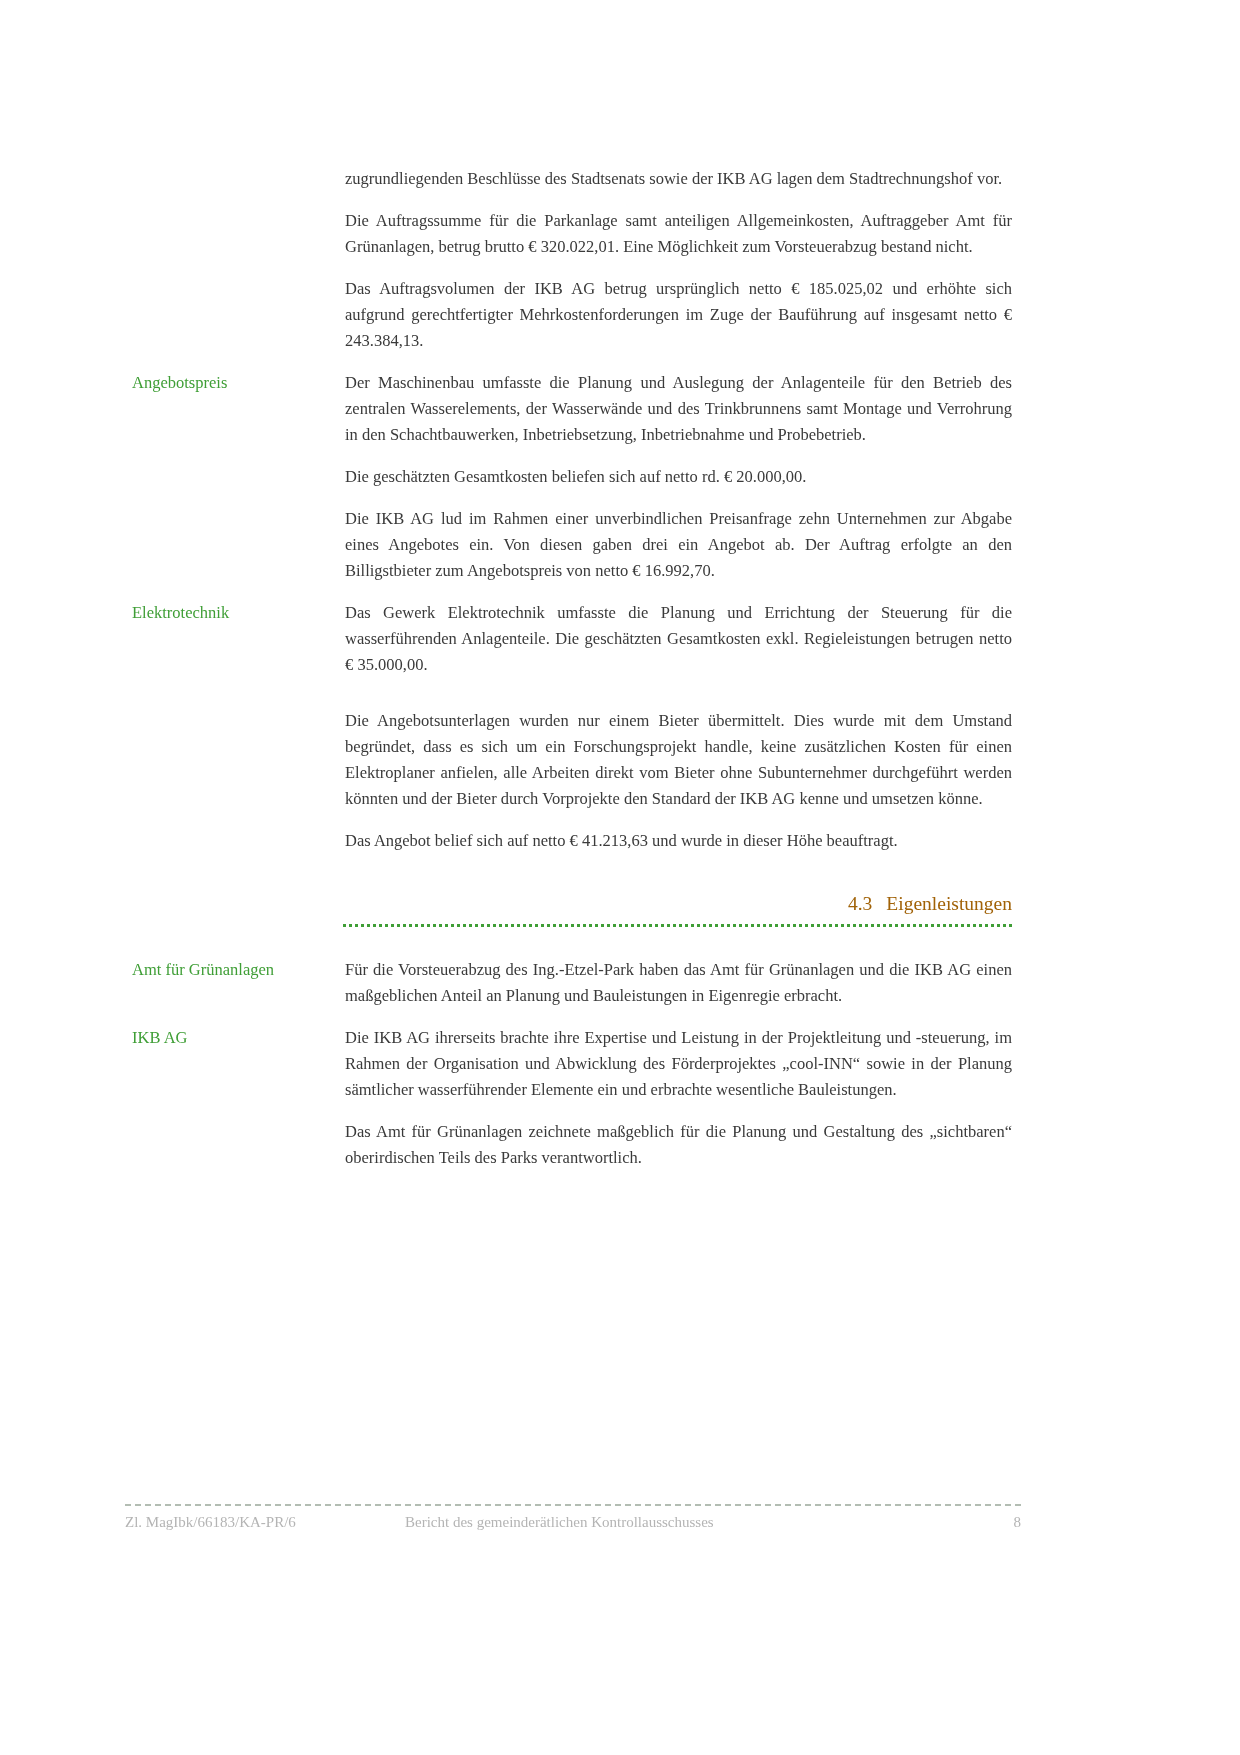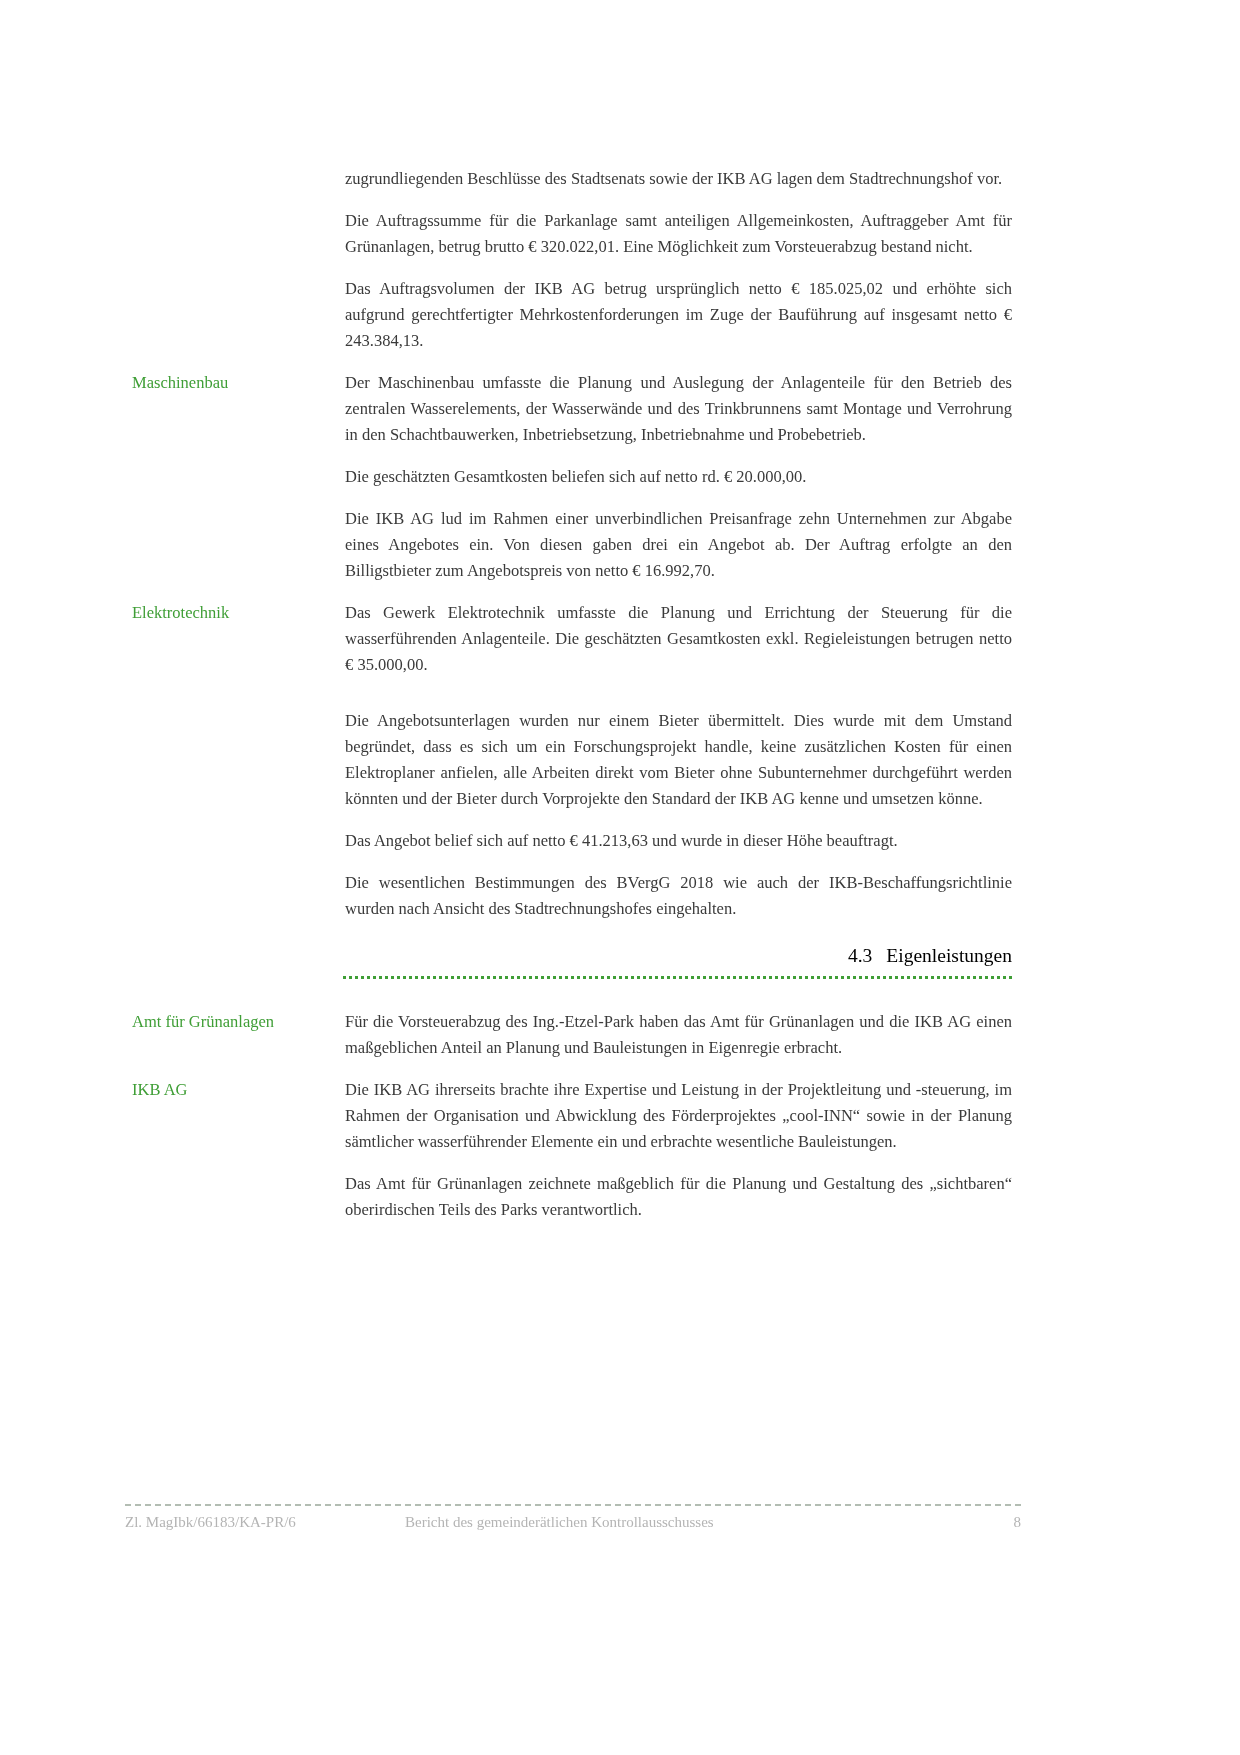--- a/index.html
+++ b/index.html
@@ -40,21 +40,21 @@
   .text-col {
     font-size: 16.5px;
     line-height: 26px;
     text-align: justify;
     color: #3a3a3a;
   }
   .heading-row {
     margin: 22px 0 0 211px;
     width: 669px;
     text-align: right;
-    color: #000000;
+    color: #a16207;
     font-size: 19.5px;
     line-height: 24px;
   }
   .heading-row .num {
     margin-right: 14px;
   }
   .dotted-rule {
     margin: 8px 0 30px 211px;
     width: 669px;
     border-bottom: 3px dotted #3f9e36;
@@ -106,21 +106,21 @@
       <div class="label-col"></div>
       <div class="text-col">Die Auftragssumme für die Parkanlage samt anteiligen Allgemeinkosten, Auftraggeber Amt für Grünanlagen, betrug brutto € 320.022,01. Eine Möglichkeit zum Vorsteuerabzug bestand nicht.</div>
     </div>
 
     <div class="block">
       <div class="label-col"></div>
       <div class="text-col">Das Auftragsvolumen der IKB AG betrug ursprünglich netto € 185.025,02 und erhöhte sich aufgrund gerechtfertigter Mehrkostenforderungen im Zuge der Bauführung auf insgesamt netto € 243.384,13.</div>
     </div>
 
     <div class="block">
-      <div class="label-col">Maschinenbau</div>
+      <div class="label-col">Angebotspreis</div>
       <div class="text-col">Der Maschinenbau umfasste die Planung und Auslegung der Anlagenteile für den Betrieb des zentralen Wasserelements, der Wasserwände und des Trinkbrunnens samt Montage und Verrohrung in den Schachtbauwerken, Inbetriebsetzung, Inbetriebnahme und Probebetrieb.</div>
     </div>
 
     <div class="block">
       <div class="label-col"></div>
       <div class="text-col">Die geschätzten Gesamtkosten beliefen sich auf netto rd. € 20.000,00.</div>
     </div>
 
     <div class="block">
       <div class="label-col"></div>
@@ -137,21 +137,20 @@
       <div class="text-col">Die Angebotsunterlagen wurden nur einem Bieter übermittelt. Dies wurde mit dem Umstand begründet, dass es sich um ein Forschungsprojekt handle, keine zusätzlichen Kosten für einen Elektroplaner anfielen, alle Arbeiten direkt vom Bieter ohne Subunternehmer durchgeführt werden könnten und der Bieter durch Vorprojekte den Standard der IKB AG kenne und umsetzen könne.</div>
     </div>
 
     <div class="block">
       <div class="label-col"></div>
       <div class="text-col">Das Angebot belief sich auf netto € 41.213,63 und wurde in dieser Höhe beauftragt.</div>
     </div>
 
     <div class="block">
       <div class="label-col"></div>
-      <div class="text-col">Die wesentlichen Bestimmungen des BVergG 2018 wie auch der IKB-Beschaffungsrichtlinie wurden nach Ansicht des Stadtrechnungshofes eingehalten.</div>
     </div>
 
     <div class="heading-row">
       <span class="num">4.3</span><span>Eigenleistungen</span>
     </div>
     <div class="dotted-rule"></div>
 
     <div class="block">
       <div class="label-col">Amt für Grünanlagen</div>
       <div class="text-col">Für die Vorsteuerabzug des Ing.-Etzel-Park haben das Amt für Grünanlagen und die IKB AG einen maßgeblichen Anteil an Planung und Bauleistungen in Eigenregie erbracht.</div>

